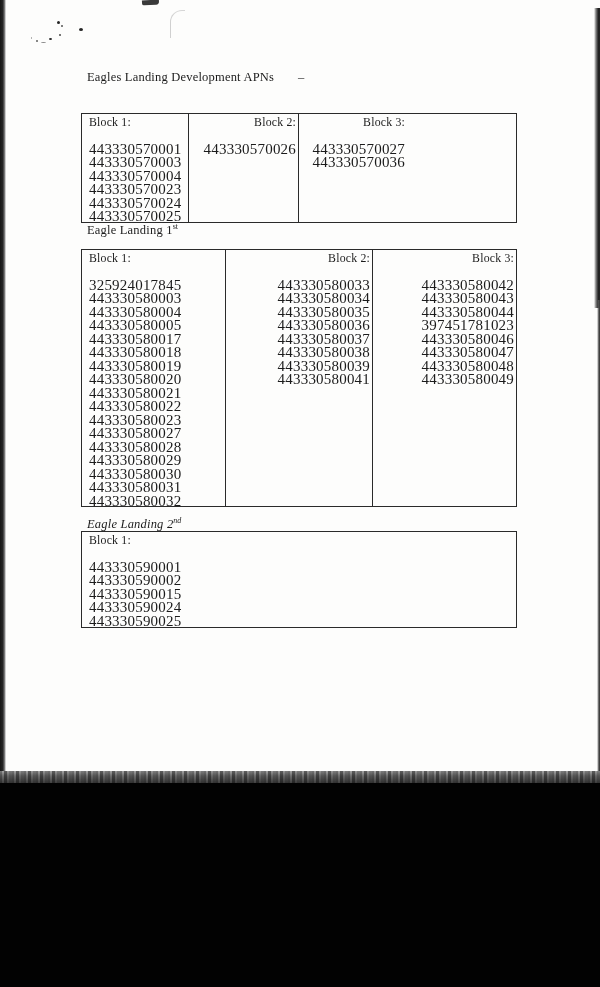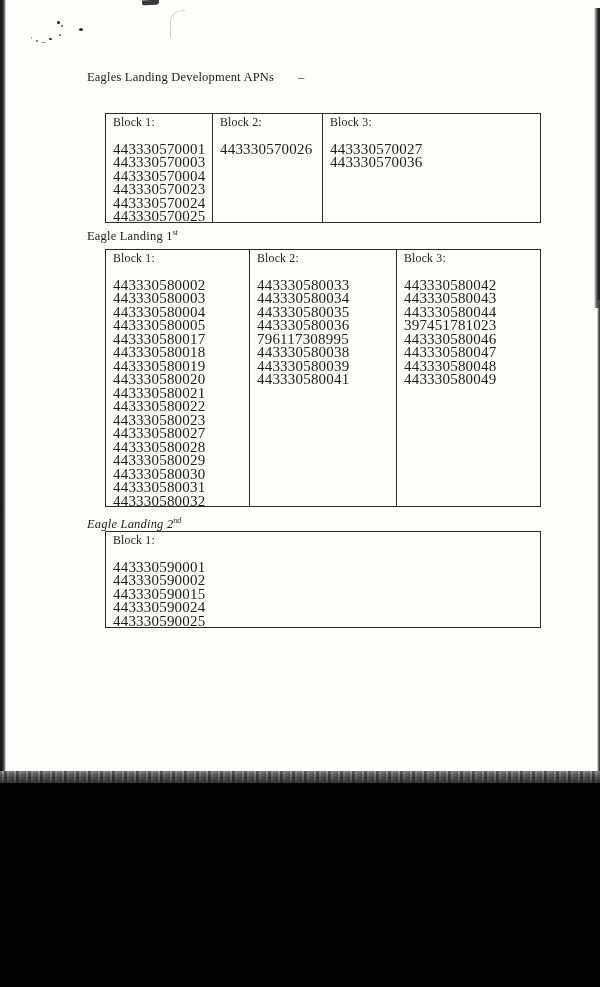--- a/index.html
+++ b/index.html
@@ -59,35 +59,34 @@
     position:absolute; left:87px; top:70px;
     font-size:12.5px; letter-spacing:.2px; white-space:nowrap;
   }
   .doc-title .dash { display:inline-block; margin-left:24px; color:#2e2e2e; }
   .section-heading {
     position:absolute; left:87px;
     font-size:12.5px; letter-spacing:.2px; white-space:nowrap;
   }
   .section-heading sup { font-size:8px; letter-spacing:0; }
   .head-1 { top:98px; }
-  .head-2 { top:228px;text-align:center; }
+  .head-2 { top:222px;text-align:center; }
   .head-3 { top:516px;font-style:italic; }
   
   .apn-table {
     position:absolute; left:81px; width:436px;
     border:1px solid #2a2a2a;
     display:flex; align-items:stretch;
     background:#fdfdfc;
-    margin-left:24px;
   }
   .table-1 { top:113px; height:110px; }
   .table-2 { top:249px; height:258px; }
   .table-3 { top:531px; height:97px; }
   .block-col { padding:2px 2px 0 7px; }
-  .block-col + .block-col { border-left:1px solid #2a2a2a; }
+  .block-col + .block-col { border-left:1px solid #2a2a2a;text-align:right; }
   .t1-c1 { width:106px; } .t1-c2 { width:110px; } .t1-c3 { width:109px; } .t1-c4 { flex:1; }
   .t2-c1 { width:143px; } .t2-c2 { width:147px; } .t2-c3 { flex:1; }
   .t3-c1 { flex:1; }
   .block-label {
     font-size:11.8px; line-height:13.5px; margin-bottom:13px;
     letter-spacing:.2px;
   }
   .apn-list {
     font-size:15px; line-height:13.5px;
     white-space:pre-line; letter-spacing:.2px;
@@ -133,21 +132,21 @@
 443330570036</div>
     </div>
   </div>
 
   <div class="section-heading head-2">
     <span>Eagle Landing 1</span><sup>st</sup>
   </div>
   <div class="apn-table table-2">
     <div class="block-col t2-c1">
       <div class="block-label">Block 1:</div>
-      <div class="apn-list">443330580002
+      <div class="apn-list">325924017845
 443330580003
 443330580004
 443330580005
 443330580017
 443330580018
 443330580019
 443330580020
 443330580021
 443330580022
 443330580023
@@ -157,21 +156,21 @@
 443330580030
 443330580031
 443330580032</div>
     </div>
     <div class="block-col t2-c2">
       <div class="block-label">Block 2:</div>
       <div class="apn-list">443330580033
 443330580034
 443330580035
 443330580036
-796117308995
+443330580037
 443330580038
 443330580039
 443330580041</div>
     </div>
     <div class="block-col t2-c3">
       <div class="block-label">Block 3:</div>
       <div class="apn-list">443330580042
 443330580043
 443330580044
 397451781023

